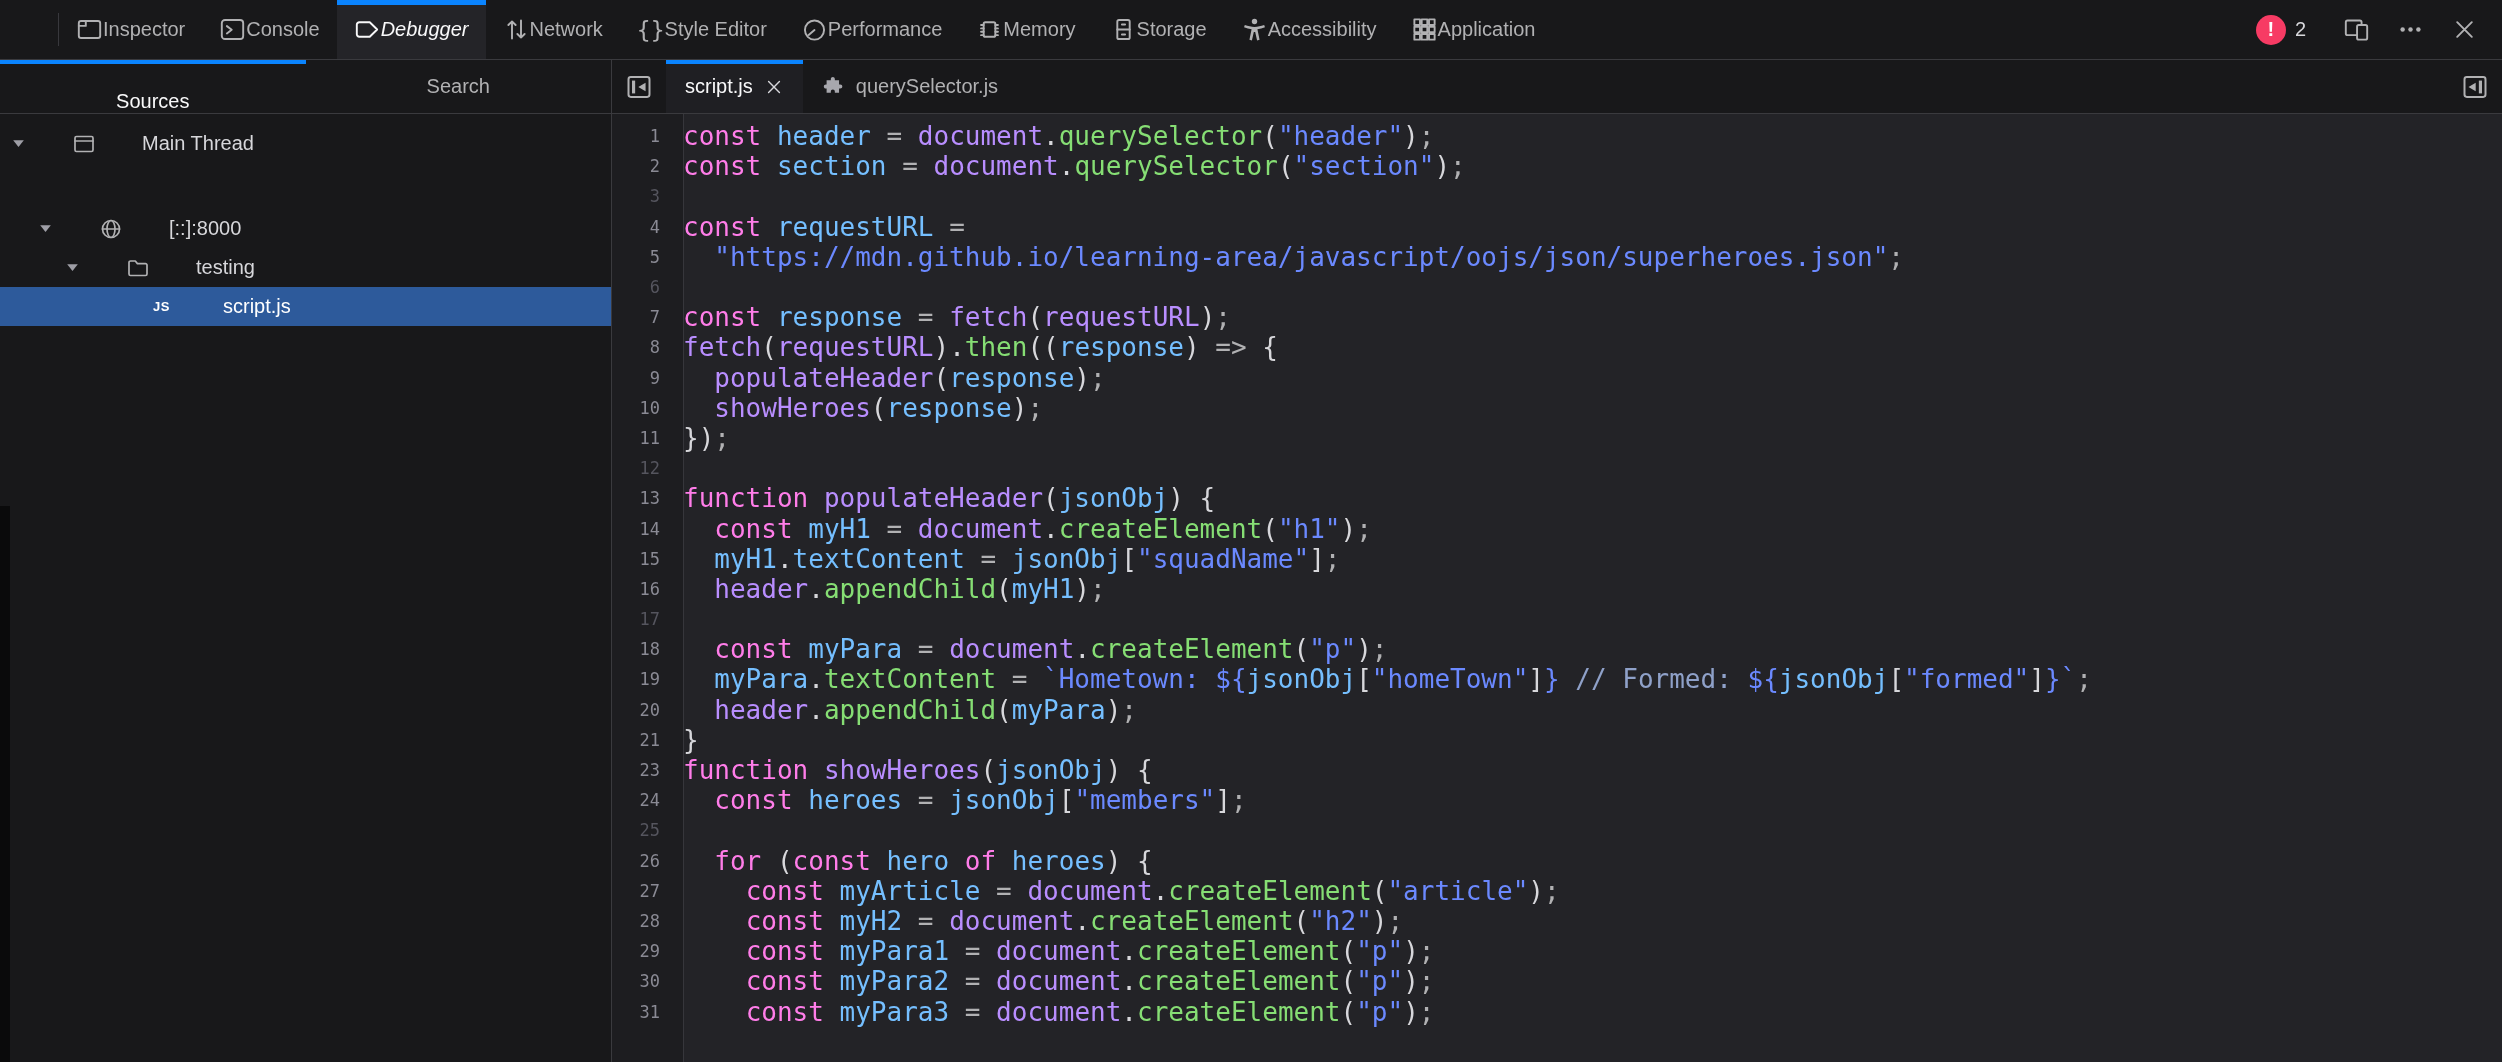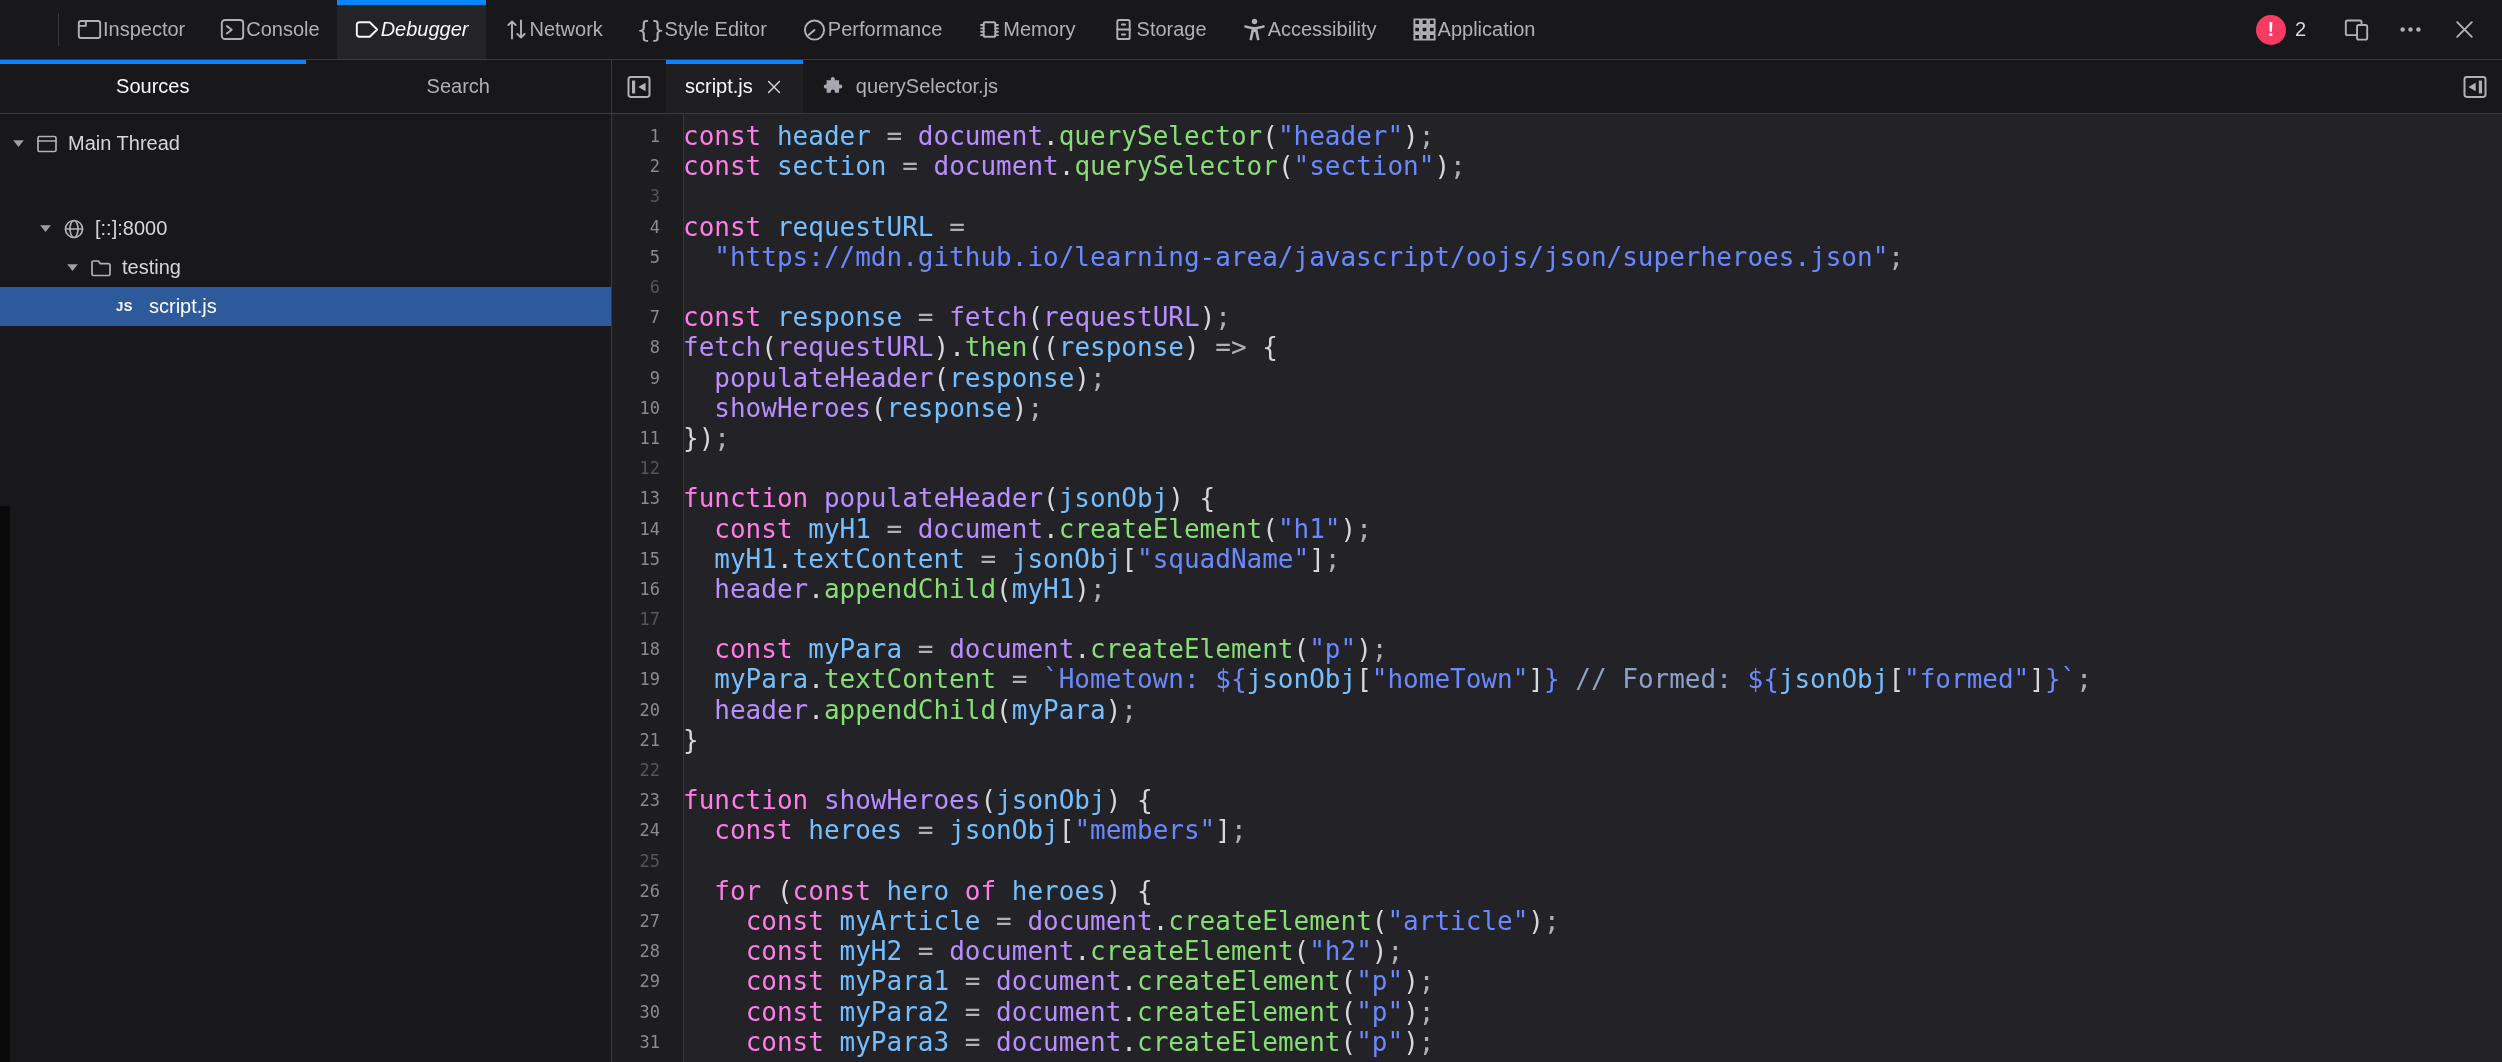--- a/index.html
+++ b/index.html
@@ -24,36 +24,36 @@
   .tb-right{margin-left:auto;display:flex;align-items:center;gap:15px;padding-right:18px;}
   .badge{width:30px;height:30px;border-radius:50%;display:flex;align-items:center;justify-content:center;color:#fff;font-weight:700;font-size:20px;flex:none;}
   .count{color:#d7d7db;font-size:20px;margin-left:-6px;}
   .ctl{background:none;border:none;color:#b1b1b3;display:flex;align-items:center;}
   .ctl svg{width:27px;height:27px;}
 
   
   .row2{height:54px;flex:none;display:flex;align-items:stretch;background:#18181a;border-bottom:1px solid #3a3a3e;}
   .side-tabs{width:612px;flex:none;display:flex;border-right:1px solid #3a3a3e;}
   .side-tab{flex:1;position:relative;display:flex;align-items:center;justify-content:center;font-size:20px;color:#b1b1b3;}
-  .side-tab.active{color:#f9f9fa;}
+  .side-tab.active{color:#f9f9fa;align-items:flex-end;}
   .side-tab.active::before{content:"";position:absolute;top:0;left:0;right:0;height:4px;background:#0a84ff;}
   .tabbar{flex:1;display:flex;align-items:stretch;}
   .sq-btn{width:54px;flex:none;display:flex;align-items:center;justify-content:center;color:#b1b1b3;background:none;border:none;}
   .sq-btn svg{width:28px;height:28px;}
   .etab{position:relative;display:flex;align-items:center;gap:11px;padding:0 19px;font-size:20px;color:#b1b1b3;}
   .etab.active{color:#f9f9fa;background:#1f1f23;}
   .etab.active::before{content:"";position:absolute;top:0;left:0;right:0;height:4px;background:#0a84ff;}
   .etab .close svg{width:20px;height:20px;color:#d7d7db;}
   .etab .ficon svg{width:23px;height:23px;color:#a7a7ad;}
   .spacer{flex:1;}
 
   
   .content{flex:1;display:flex;min-height:0;}
   .sidebar{width:612px;flex:none;background:#18181a;border-right:1px solid #3a3a3e;position:relative;padding-top:10px;}
-  .trow{height:39px;display:flex;align-items:center;font-size:20px;color:#d7d7db;white-space:nowrap;}
+  .trow{height:39px;display:flex;align-items:center;font-size:20px;color:#d7d7db;white-space:nowrap;gap:37px;}
   .trow.selected{background:#2d5a9b;color:#fff;}
   .twisty{width:17px;flex:none;display:inline-flex;margin-right:8px;color:#9e9ea6;}
   .twisty svg{width:17px;height:17px;}
   .ticon{width:24px;flex:none;display:inline-flex;margin-right:9px;color:#b1b1b3;}
   .ticon svg{width:24px;height:24px;}
   .trow.selected .ticon,.trow.selected .twisty{color:#fff;}
   .jsbadge{font-weight:700;font-size:13px;letter-spacing:.5px;text-align:center;}
   .lstrip{position:absolute;left:0;top:392px;bottom:0;width:10px;background:#0a0a0b;}
 
   .editor{flex:1;background:#232327;position:relative;overflow:hidden;font-family:"DejaVu Sans Mono",monospace;}
@@ -401,24 +401,20 @@
           </div>
           <div class="cl">
             <span class="ln">20</span>
             <span class="ct"><span class="tk-txt">  </span><span class="tk-fn">header</span><span class="tk-pun">.</span><span class="tk-mth">appendChild</span><span class="tk-pun">(</span><span class="tk-var">myPara</span><span class="tk-pun">)</span><span class="tk-op">;</span></span>
           </div>
           <div class="cl">
             <span class="ln">21</span>
             <span class="ct"><span class="tk-pun">}</span></span>
           </div>
           <div class="cl">
-            <span class="ln empty">22</span>
-            <span class="ct"></span>
-          </div>
-          <div class="cl">
             <span class="ln">23</span>
             <span class="ct"><span class="tk-kw">function</span><span class="tk-txt"> </span><span class="tk-fn">showHeroes</span><span class="tk-pun">(</span><span class="tk-var">jsonObj</span><span class="tk-pun">)</span><span class="tk-txt"> </span><span class="tk-pun">{</span></span>
           </div>
           <div class="cl">
             <span class="ln">24</span>
             <span class="ct"><span class="tk-txt">  </span><span class="tk-kw">const</span><span class="tk-txt"> </span><span class="tk-var">heroes</span><span class="tk-op"> = </span><span class="tk-var">jsonObj</span><span class="tk-pun">[</span><span class="tk-str">"members"</span><span class="tk-pun">]</span><span class="tk-op">;</span></span>
           </div>
           <div class="cl">
             <span class="ln empty">25</span>
             <span class="ct"></span>

